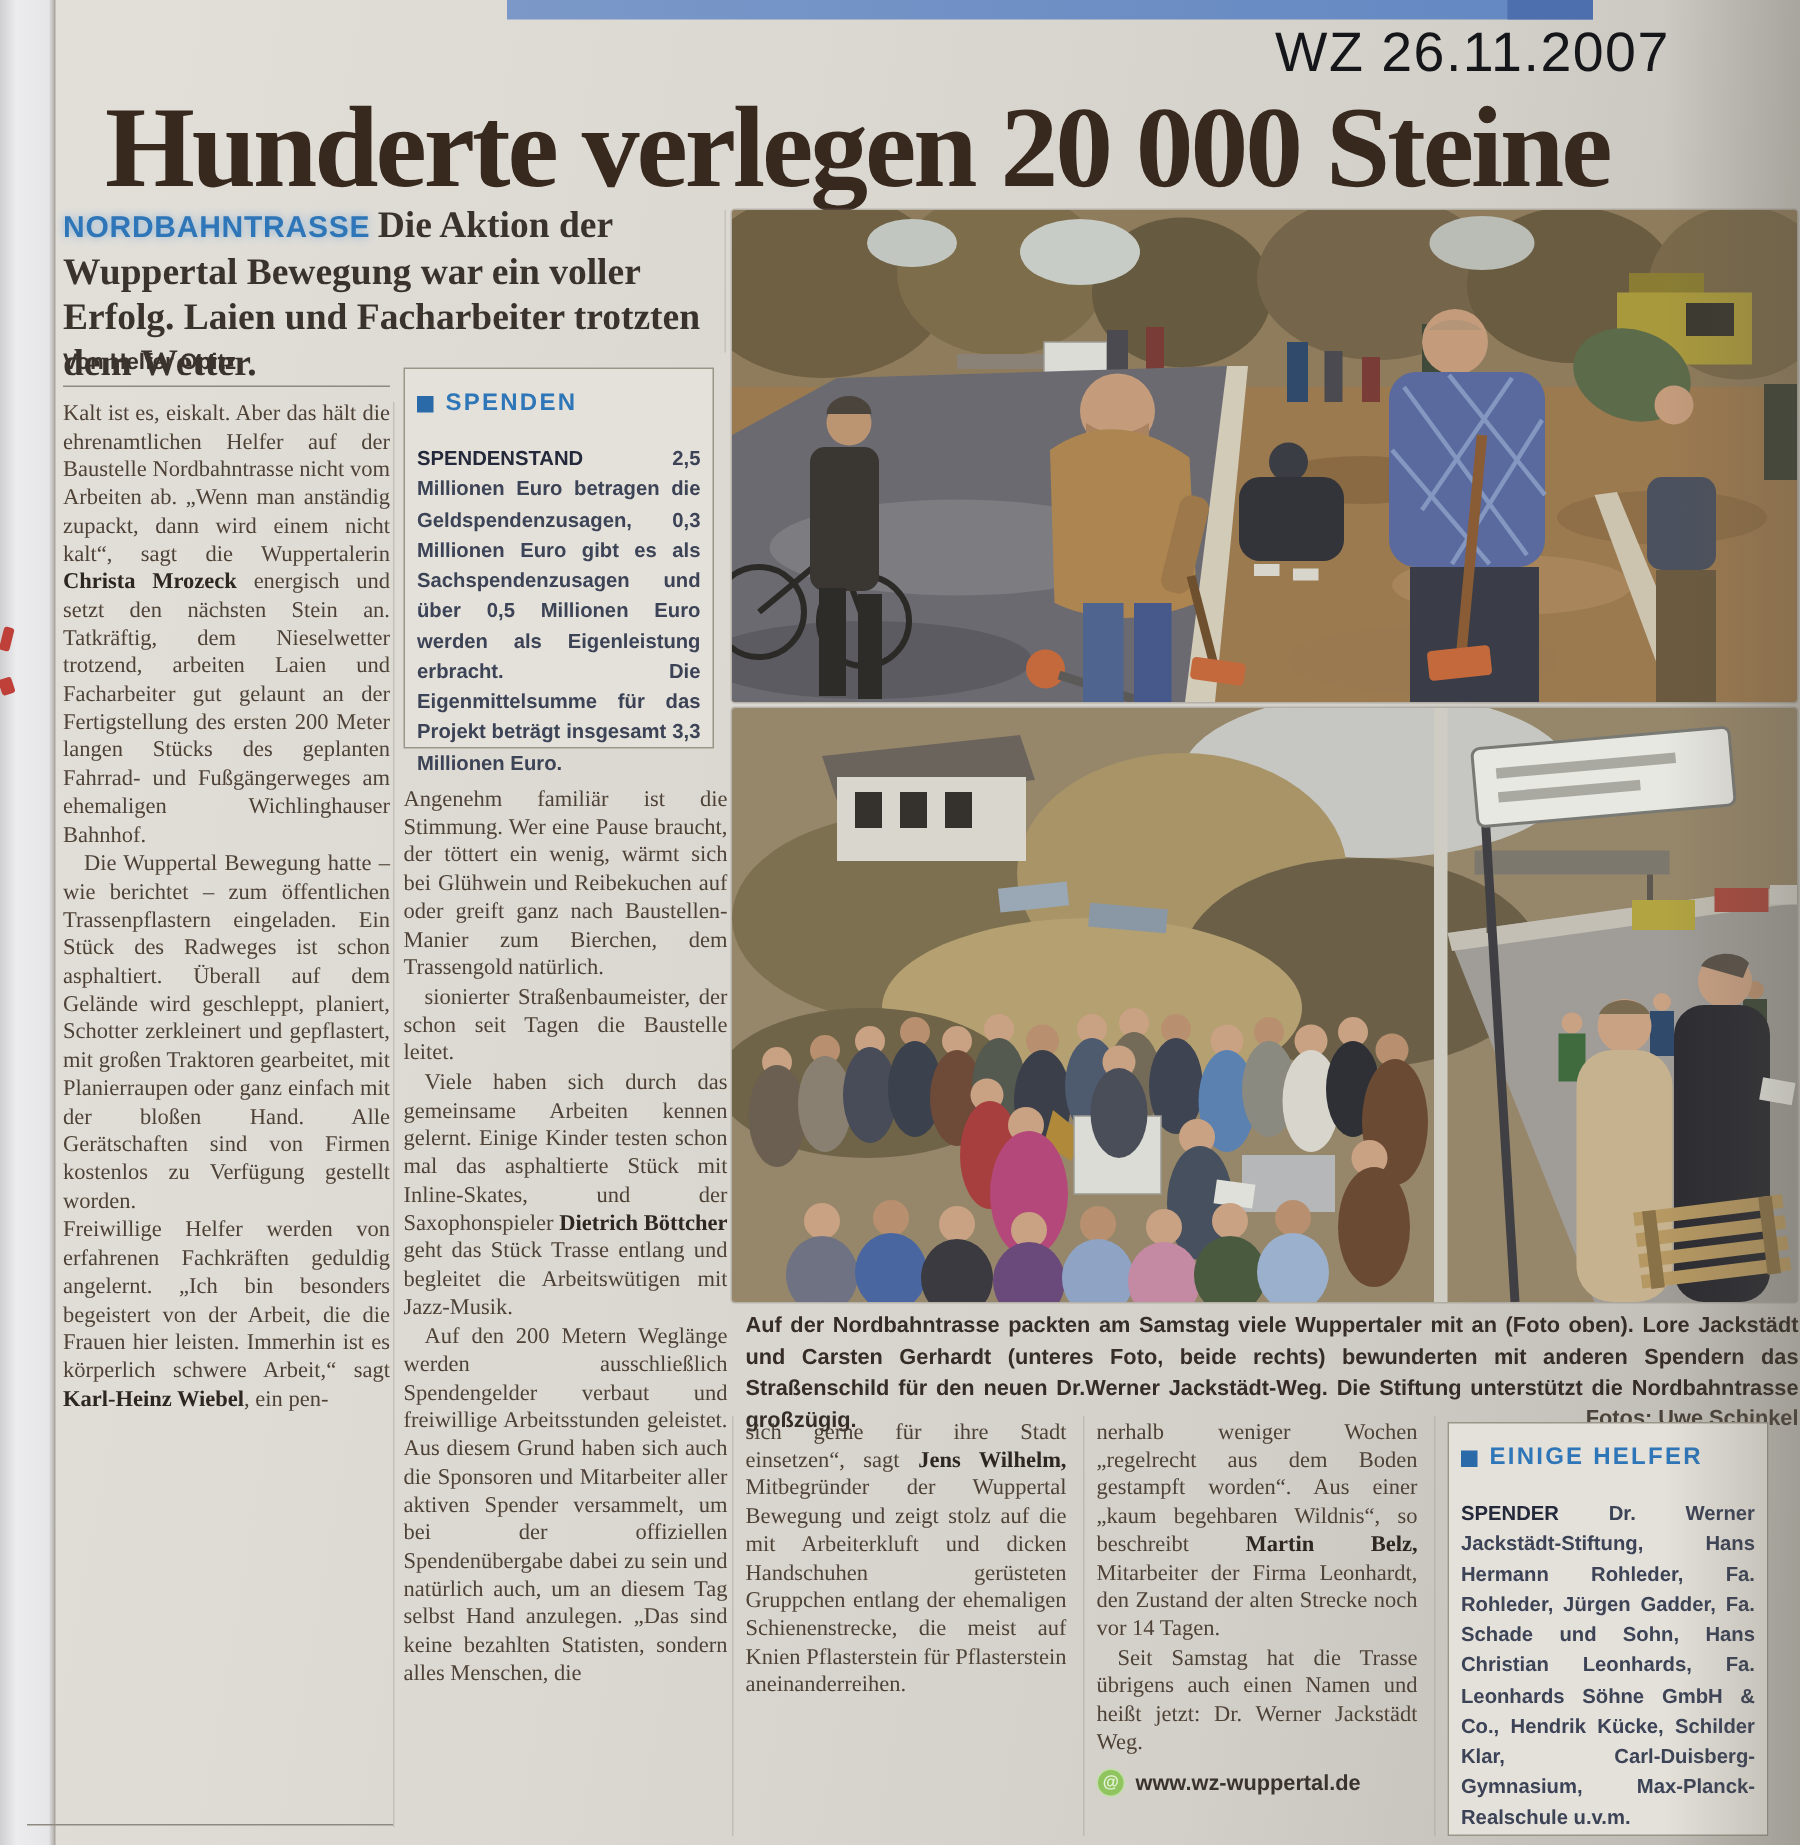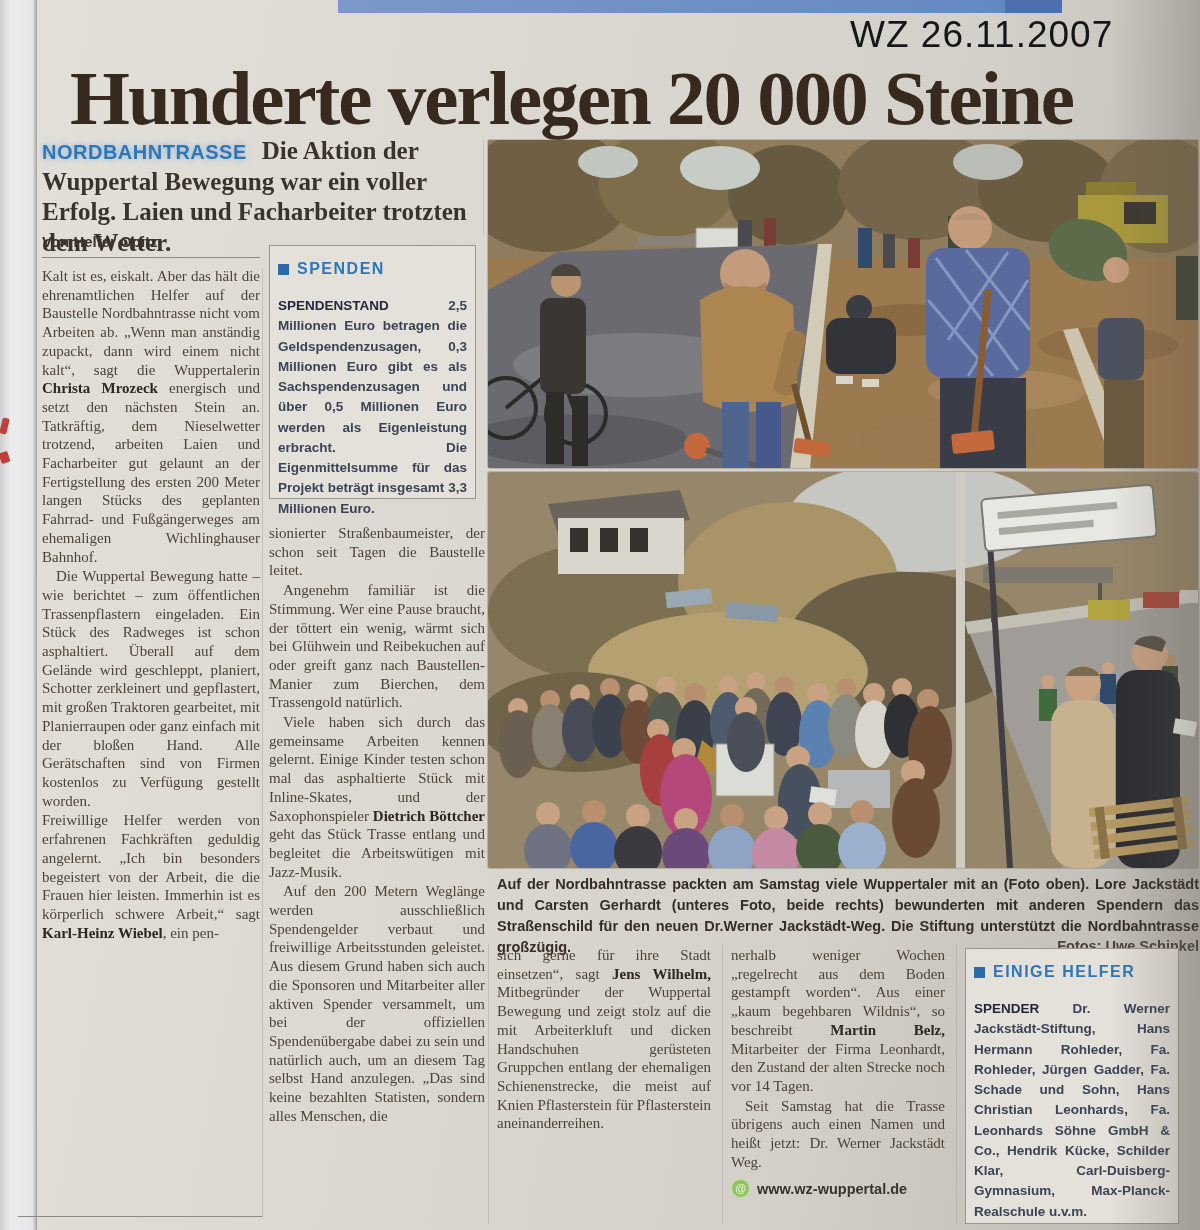--- a/index.html
+++ b/index.html
@@ -14,21 +14,21 @@
         background:linear-gradient(90deg,rgba(90,85,75,0) 0%,rgba(90,85,75,.28) 100%);}
   .topbar{position:absolute;left:338px;top:0;width:724px;height:13px;background:linear-gradient(90deg,#7b98c8,#6287c2);}
   .topbar-end{position:absolute;left:1005px;top:0;width:57px;height:13px;background:#4d6fae;}
   .stamp{position:absolute;left:850px;top:14px;width:270px;font-family:"Liberation Sans",sans-serif;
         font-size:37px;color:#15161a;letter-spacing:1px;}
   .headline{position:absolute;left:54px;top:42px;width:1100px;margin:16px;font-weight:700;
         font-size:77px;letter-spacing:-2px;color:#38291f;line-height:1.05;white-space:nowrap;}
   .lead{position:absolute;left:42px;top:136px;width:448px;font-size:25px;line-height:1.22;
         font-weight:700;color:#3a332c;}
   .kicker{font-family:"Liberation Sans",sans-serif;font-size:20px;font-weight:700;color:#2e76b8;
-        letter-spacing:.5px;margin-right:15px;text-shadow:0 0 6px rgba(120,170,215,.8);}
+        letter-spacing:.5px;margin-right:5px;text-shadow:0 0 6px rgba(120,170,215,.8);}
   .byline{position:absolute;left:42px;top:233px;font-family:"Liberation Sans",sans-serif;
         font-size:15px;font-weight:700;color:#3a332c;}
   .hrule{position:absolute;height:1px;background:#8e8a82;}
   .vrule{position:absolute;width:1px;background:#a39f96;}
   .col{position:absolute;font-size:15px;line-height:18.7px;text-align:justify;color:#4e4237;}
   .col p{margin:0;}
   .col p+p{text-indent:14px;margin-top:1px;}
   .col b{color:#2e2621;margin-top:48px;}
   .pullquote{margin:16px 0 10px 0;text-align:left;}
   .pq-text{font-family:"Liberation Sans",sans-serif;font-size:23px;line-height:1.28;font-weight:700;color:#3f87c2;}
@@ -85,22 +85,22 @@
   </div>
 
   <div class="infobox" style="left:269px;top:245px;width:189px;height:228px;">
     <div class="box-title">
       <span class="box-bullet"></span>
       <span>SPENDEN</span>
     </div>
     <div class="box-body"><b>SPENDENSTAND</b><span> 2,5 Millionen Euro betragen die Geldspendenzusagen, 0,3 Millionen Euro gibt es als Sachspendenzusagen und über 0,5 Millionen Euro werden als Eigenleistung erbracht. Die Eigenmittelsumme für das Projekt beträgt insgesamt 3,3 Millionen Euro.</span></div>
   </div>
   <div class="col" style="left:269px;top:524px;width:216px;height:700px;overflow:hidden;">
+    <p><span>Angenehm familiär ist die Stimmung. Wer eine Pause braucht, der töttert ein wenig, wärmt sich bei Glühwein und Reibekuchen auf oder greift ganz nach Baustellen-Manier zum Bierchen, dem Trassengold natürlich.</span></p>
     <p><span>sionierter Straßenbaumeister, der schon seit Tagen die Baustelle leitet.</span></p>
-    <p><span>Angenehm familiär ist die Stimmung. Wer eine Pause braucht, der töttert ein wenig, wärmt sich bei Glühwein und Reibekuchen auf oder greift ganz nach Baustellen-Manier zum Bierchen, dem Trassengold natürlich.</span></p>
     <p><span>Viele haben sich durch das gemeinsame Arbeiten kennen gelernt. Einige Kinder testen schon mal das asphaltierte Stück mit Inline-Skates, und der Saxophonspieler </span><b>Dietrich Böttcher</b><span> geht das Stück Trasse entlang und begleitet die Arbeitswütigen mit Jazz-Musik.</span></p>
     <p><span>Auf den 200 Metern Weglänge werden ausschließlich Spendengelder verbaut und freiwillige Arbeitsstunden geleistet. Aus diesem Grund haben sich auch die Sponsoren und Mitarbeiter aller aktiven Spender versammelt, um bei der offiziellen Spendenübergabe dabei zu sein und natürlich auch, um an diesem Tag selbst Hand anzulegen. „Das sind keine bezahlten Statisten, sondern alles Menschen, die</span></p>
   </div>
 
   <div class="photo" style="left:488px;top:140px;width:710px;height:328px;">
     <svg width="710" height="328" viewBox="0 0 710 328" xmlns="http://www.w3.org/2000/svg">
       <rect width="710" height="328" fill="#9c7a50"></rect>
       <rect width="710" height="118" fill="#8f7c5c"></rect>
       <ellipse cx="60" cy="50" rx="85" ry="62" fill="#6f6044"></ellipse>
       <ellipse cx="180" cy="42" rx="70" ry="55" fill="#7d6d4b"></ellipse>

